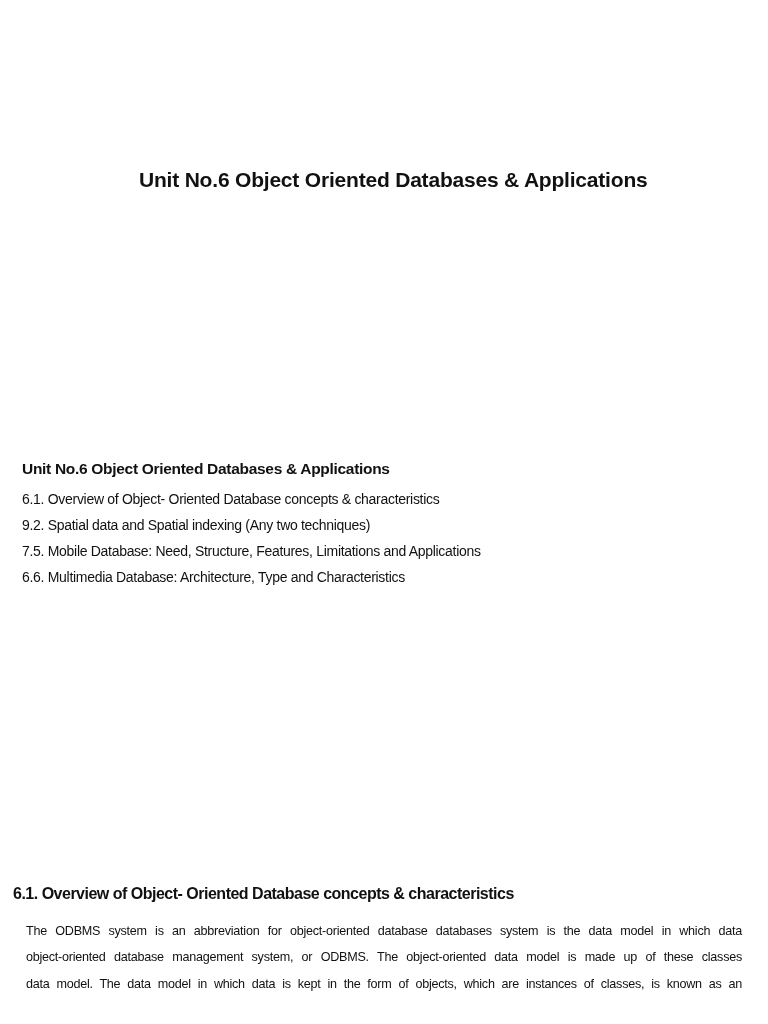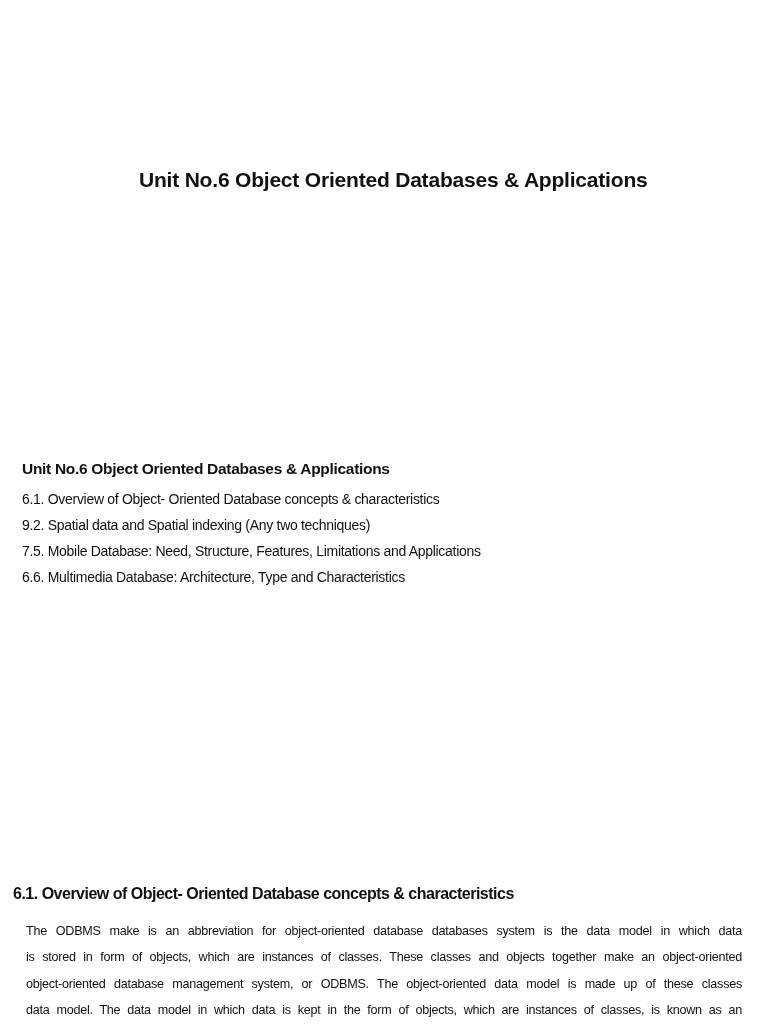--- a/index.html
+++ b/index.html
@@ -97,17 +97,16 @@
     <li>6.1. Overview of Object- Oriented Database concepts &amp; characteristics</li>
     <li>9.2. Spatial data and Spatial indexing (Any two techniques)</li>
     <li>7.5. Mobile Database: Need, Structure, Features, Limitations and Applications</li>
     <li>6.6. Multimedia Database: Architecture, Type and Characteristics</li>
   </ul>
 </section>
 
 <h2 class="section-heading">6.1. Overview of Object- Oriented Database concepts &amp; characteristics</h2>
 
 <div class="body-text">
-  <span class="line"><span>The </span><b>ODBMS</b><span> make is an abbreviation for </span><b>object-oriented database databases system</b><span> is the data model in which data</span></span>
-  <span class="line">is stored in form of objects, which are instances of classes. These classes and objects together make an object-oriented</span>
+  <span class="line"><span>The </span><b>ODBMS</b><span> system is an abbreviation for </span><b>object-oriented database databases system</b><span> is the data model in which data</span></span>
   <span class="line">object-oriented database management system, or ODBMS. The object-oriented data model is made up of these classes</span>
   <span class="line">data model.  The data model in which data is kept in the form of objects, which are instances of classes, is known as an</span>
 </div>
 
 </body></html>

